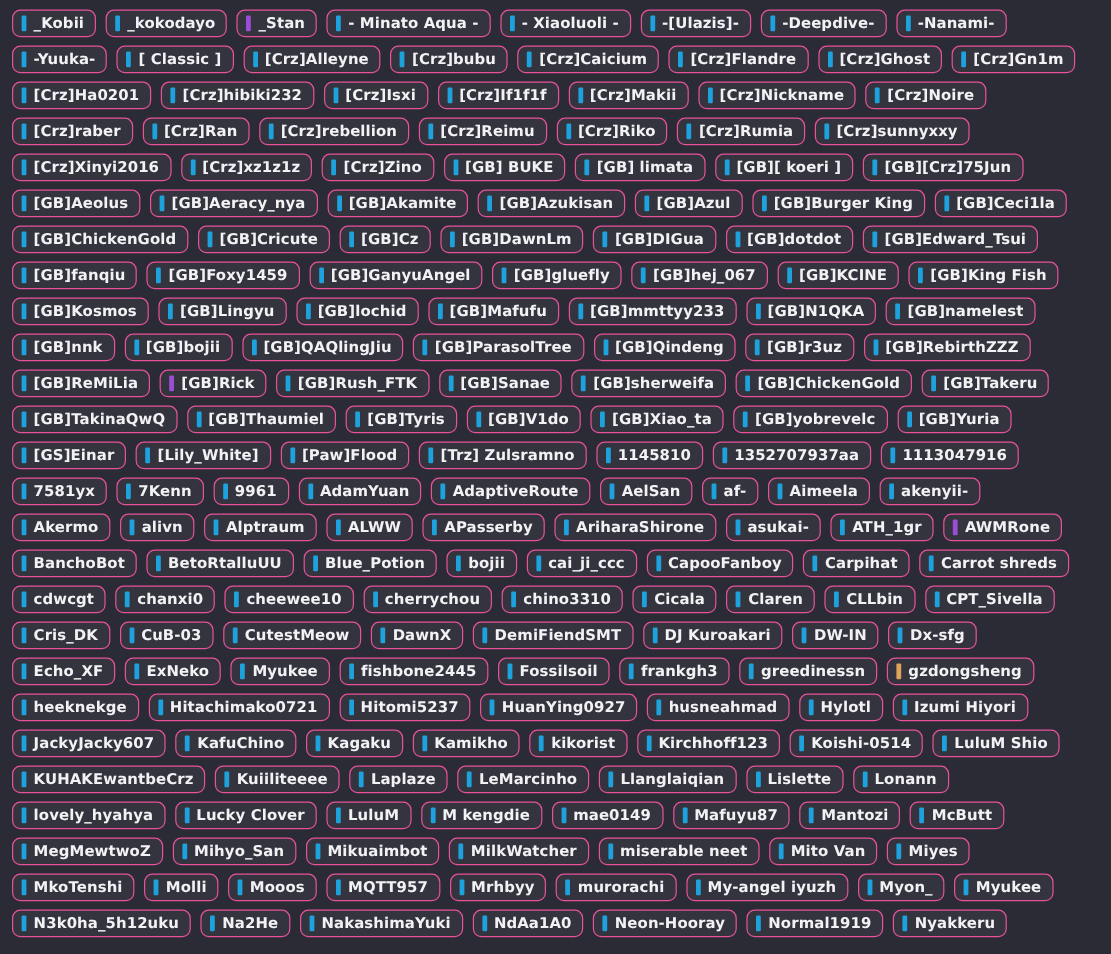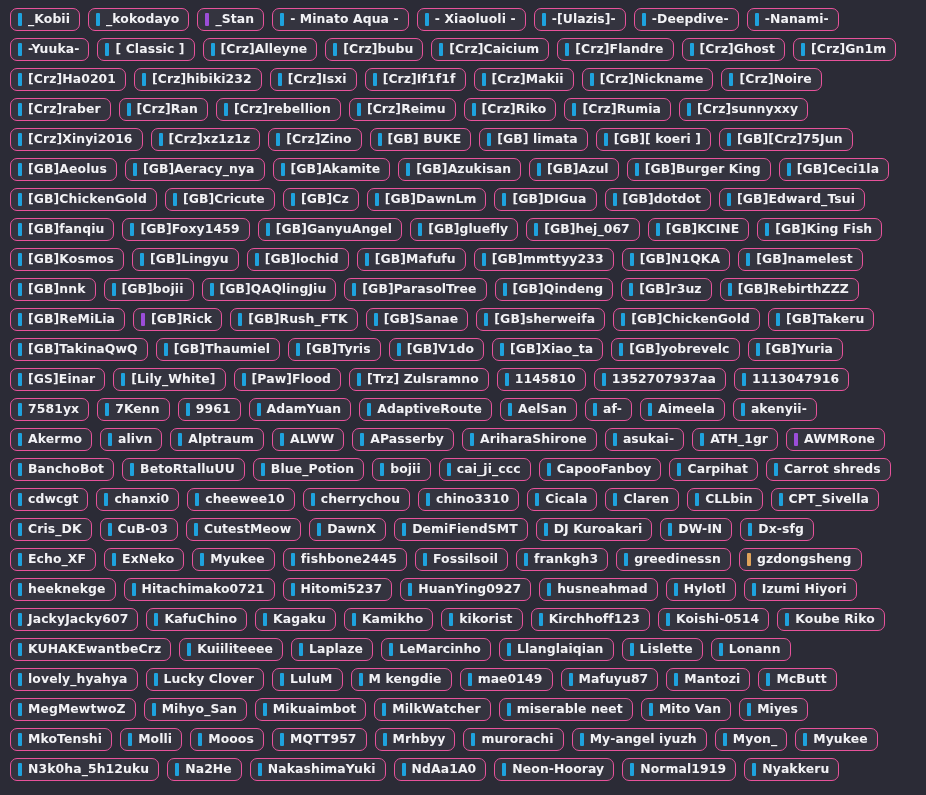--- a/index.html
+++ b/index.html
@@ -684,21 +684,21 @@
     <div class="tag">
       <span class="tag-bar"></span>
       <span class="tag-label">Kirchhoff123</span>
     </div>
     <div class="tag">
       <span class="tag-bar"></span>
       <span class="tag-label">Koishi-0514</span>
     </div>
     <div class="tag">
       <span class="tag-bar"></span>
-      <span class="tag-label">Koube Riko</span>
+      <span class="tag-label">LuluM Shio</span>
     </div>
     <div class="tag">
       <span class="tag-bar"></span>
       <span class="tag-label">KUHAKEwantbeCrz</span>
     </div>
     <div class="tag">
       <span class="tag-bar"></span>
       <span class="tag-label">Kuiiliteeee</span>
     </div>
     <div class="tag">

